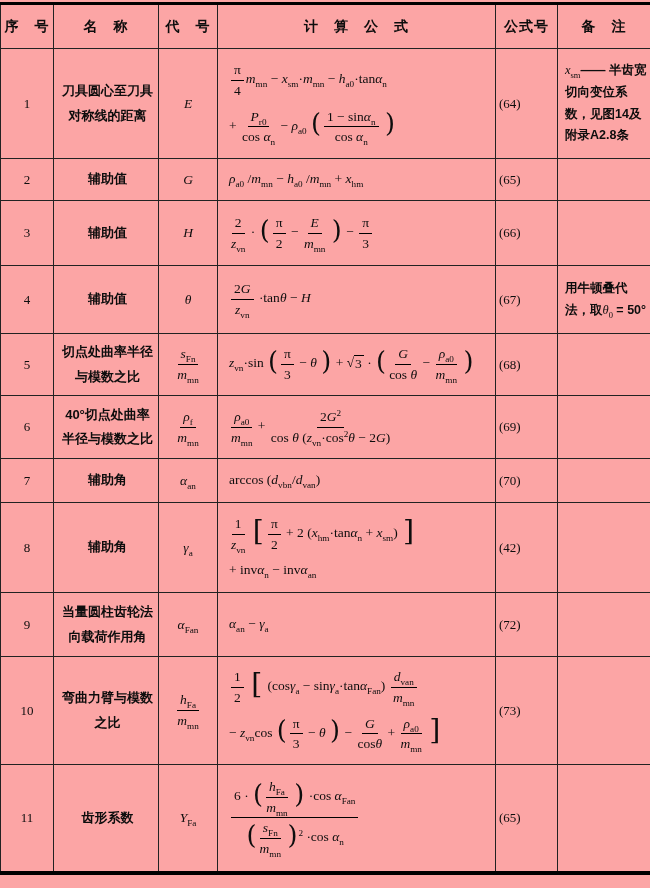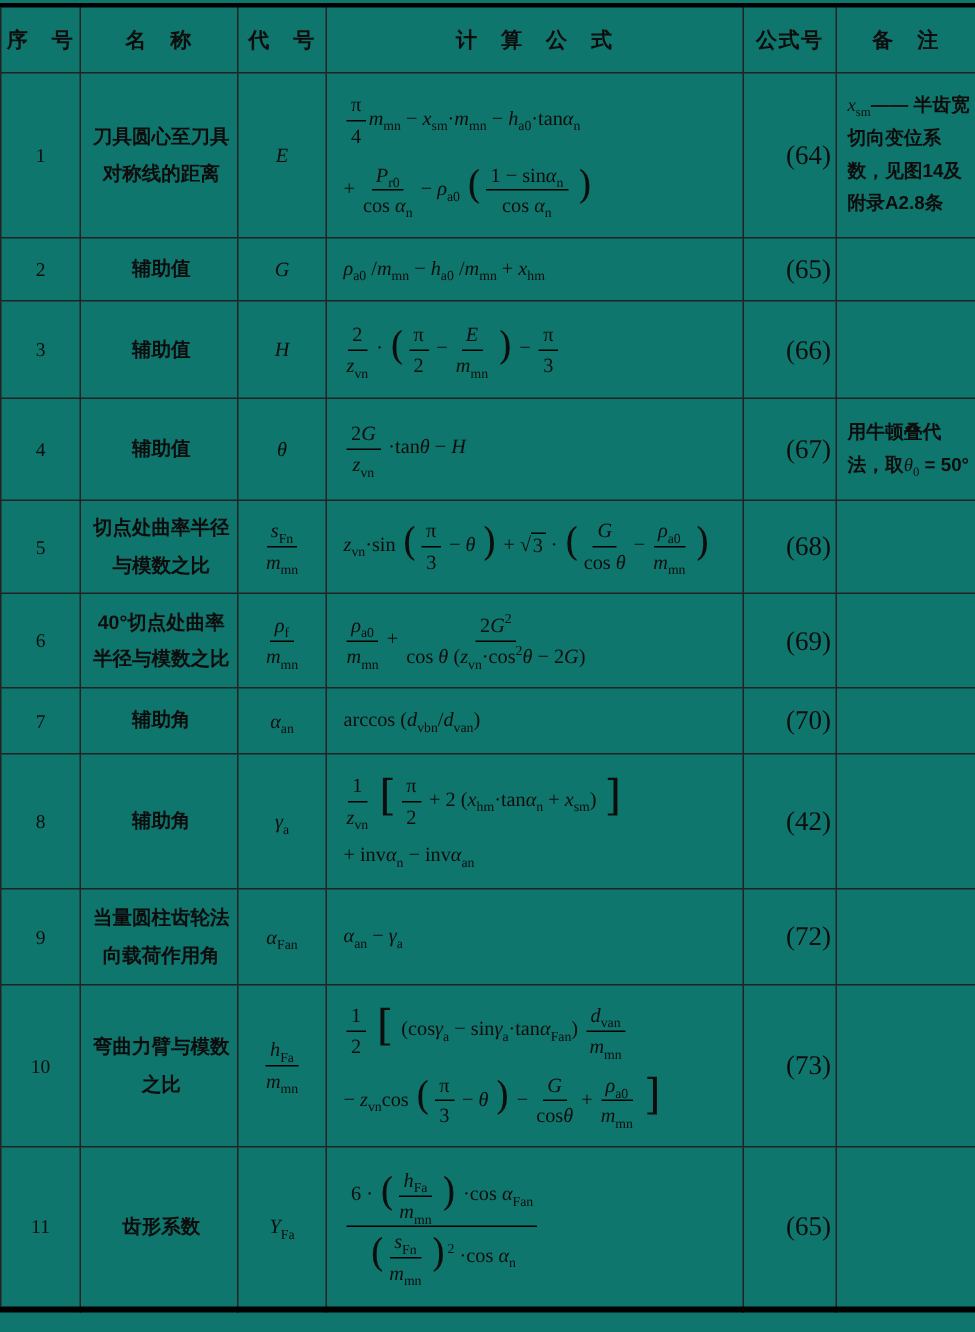--- a/index.html
+++ b/index.html
@@ -1,17 +1,17 @@
 <!DOCTYPE html>
 <html><head>
 <meta charset="utf-8">
 <style>
   html,body{margin:0;padding:0;background:#e8e8e6;}
   .page{
-    width:650px;height:888px;background:#0f766e;margin:0 auto;
+    width:650px;height:888px;background:#fca5a5;margin:0 auto;
     box-sizing:border-box;padding:2px 0 0 0;position:relative;
     font-family:"Liberation Sans",sans-serif;color:#0d0d0d;
   }
   table.ftab{
     border-collapse:collapse;table-layout:fixed;width:650px;
     border-left:1px solid #111;border-right:1px solid #111;
     border-top:3px solid #000;border-bottom:4px solid #000;
   }
   .ftab th,.ftab td{
     border:1px solid #222;vertical-align:middle;box-sizing:border-box;
@@ -39,21 +39,21 @@
     padding-left:7px;padding-right:4px;line-height:1.85;
   }
   td.c-sym{
     text-align:center;font-family:"Liberation Serif",serif;
     font-size:13.5px;
   }
   td.c-formula{
     font-family:"Liberation Serif",serif;font-size:13.5px;
     text-align:left;padding-left:11px;padding-right:4px;line-height:1.35;
   }
-  td.c-eq{text-align:right;font-family:"Liberation Serif",serif;font-size:18px;}
+  td.c-eq{text-align:left;font-family:"Liberation Serif",serif;font-size:13px;}
   td.c-note{
     font-size:12.5px;font-weight:bold;text-align:left;
     padding:5px 3px 5px 7px;line-height:1.75;
   }
   td.c-note i,td.c-note sub{font-family:"Liberation Serif",serif;font-weight:normal;}
   
   .fr{display:inline-flex;flex-direction:column;align-items:center;
       vertical-align:middle;margin:0 2px;line-height:1.3;text-align:center;}
   .fr .nu{border-bottom:1px solid #000;padding:0 3px 1px;}
   .fr .de{padding-top:1px;}

